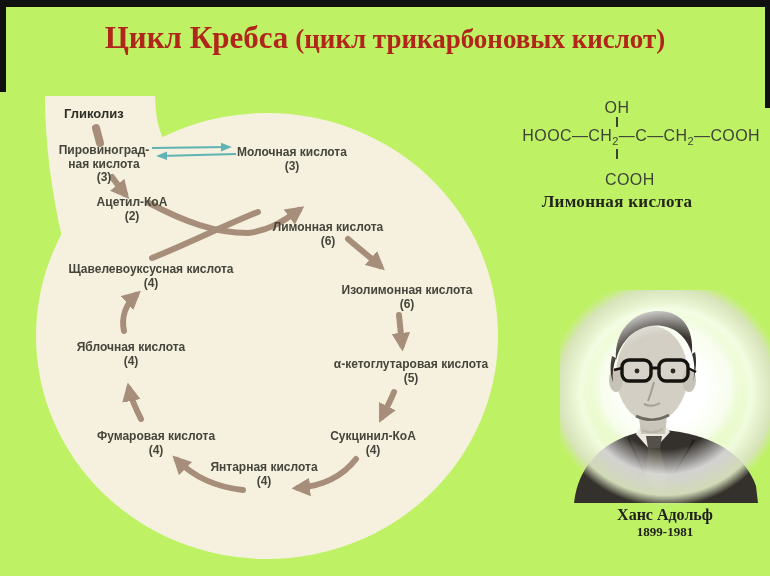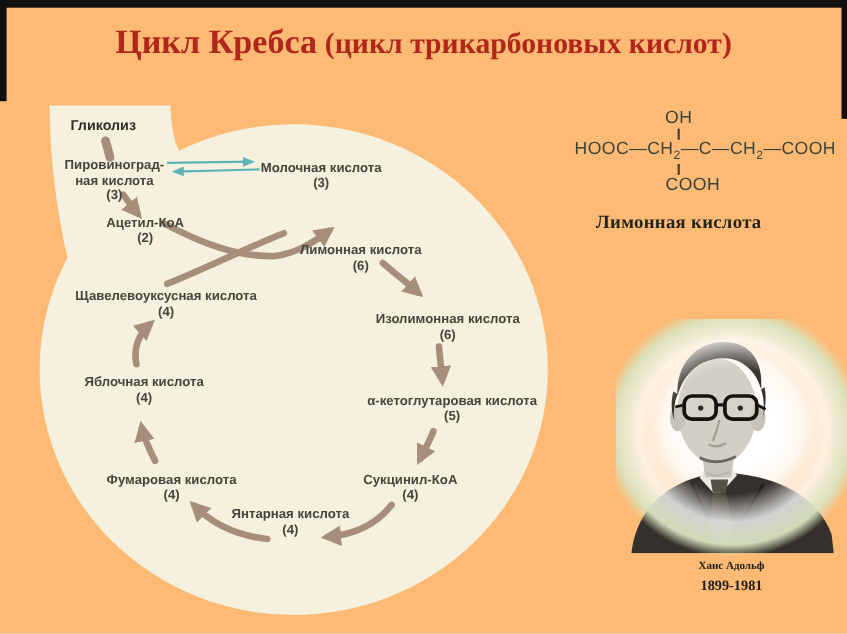--- a/index.html
+++ b/index.html
@@ -1,16 +1,16 @@
 <!DOCTYPE html>
 <html><head>
 <meta charset="utf-8">
 <style>
   html,body{margin:0;padding:0;background:#d9e3bf;}
-  .stage{position:relative;width:770px;height:576px;background:#fdba74;overflow:hidden;
+  .stage{position:relative;width:770px;height:576px;background:#bef264;overflow:hidden;
          font-family:"Liberation Sans", sans-serif;}
   
   .edge-top{position:absolute;left:0;top:0;width:770px;height:7px;background:#101010;}
   .edge-left{position:absolute;left:0;top:0;width:6px;height:92px;background:#101010;}
   .edge-right{position:absolute;right:0;top:0;width:5px;height:108px;background:#101010;}
 
   .title{position:absolute;left:0;top:20px;width:100%;text-align:center;
          font-family:"Liberation Serif", serif;font-weight:700;color:#b1261b;}
   .title-main{font-size:31px;}
   .title-paren{font-size:27px;margin-left:7px;}
@@ -22,37 +22,37 @@
   .glyc{position:absolute;font:700 13px/14px "Liberation Sans", sans-serif;color:#2e2e26;}
 
   
   .formula{position:absolute;left:474px;top:100px;width:286px;height:210px;
            font:400 16px/16px "Liberation Sans", sans-serif;color:#3d4237;letter-spacing:.4px;}
   .f-oh{position:absolute;left:0;top:0;width:100%;text-align:center;}
   .f-bond{position:absolute;left:calc(50% - 1px);width:2px;height:10px;background:#3d4237;}
   .f-b1{top:17px;} .f-b2{top:49px;}
   .f-main{position:absolute;left:0;top:28px;width:100%;text-align:right;white-space:nowrap;}
   .f-main sub{font-size:11px;}
-  .f-cooh{position:absolute;left:calc(50% - 12px);top:61px;}
+  .f-cooh{position:absolute;left:calc(50% - 12px);top:72px;}
   .f-caption{position:absolute;left:0;top:93px;width:100%;text-align:center;
              font:700 17px/18px "Liberation Serif", serif;color:#23251d;letter-spacing:.3px;}
 
   
   .portrait{position:absolute;left:568px;top:298px;width:196px;height:205px;}
   .p-glow{position:absolute;inset:-8px;
           background:radial-gradient(ellipse 54% 50% at 50% 44%, #ffffff 34%,
                      rgba(255,255,255,.88) 56%, rgba(255,255,255,0) 78%);}
   .p-fig{position:absolute;left:0;top:0;width:196px;height:205px;}
   .p-vignette{position:absolute;inset:-8px;
           background:radial-gradient(ellipse 56% 52% at 50% 46%, rgba(255,255,255,0) 50%,
                      rgba(255,255,255,.78) 72%, rgba(217,227,191,.95) 90%,
                      rgba(217,227,191,0) 100%);}
   .krebs-caption{position:absolute;left:595px;top:506px;width:140px;text-align:center;
           font:700 13px/17px "Liberation Serif", serif;color:#20201d;}
-  .kc-name{font-size:10px;}
+  .kc-name{font-size:16px;}
 </style>
 </head>
 <body>
 
 <div class="stage">
 
   <div class="edge-top"></div>
   <div class="edge-left"></div>
   <div class="edge-right"></div>
 

